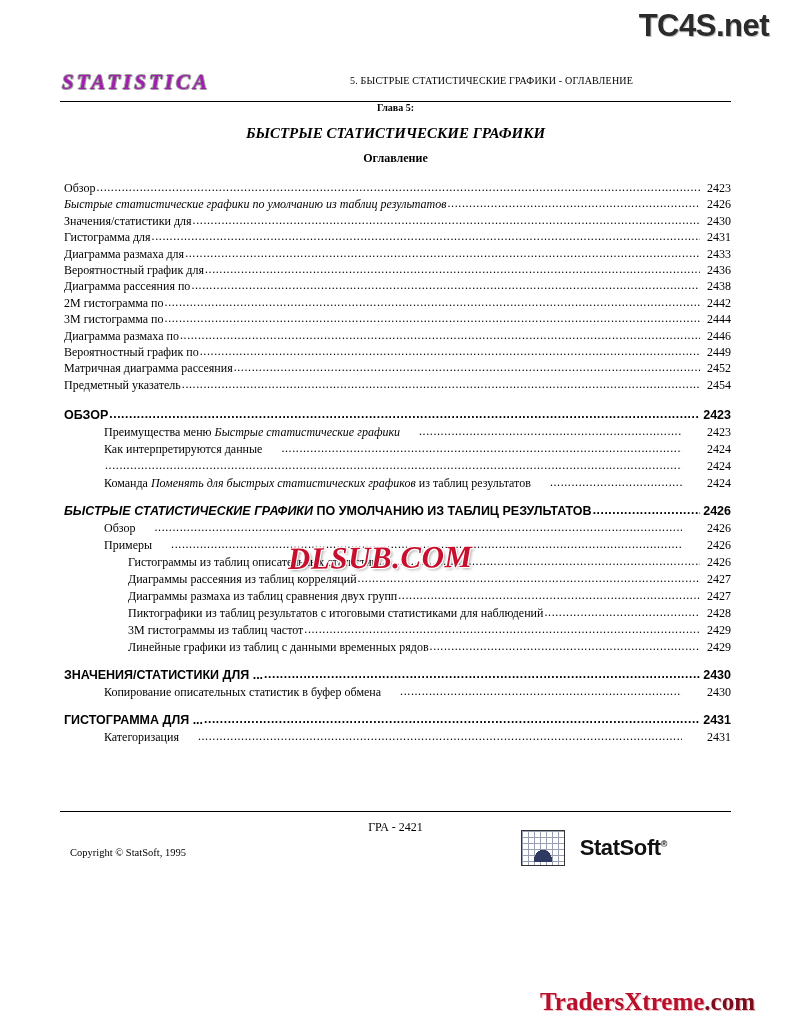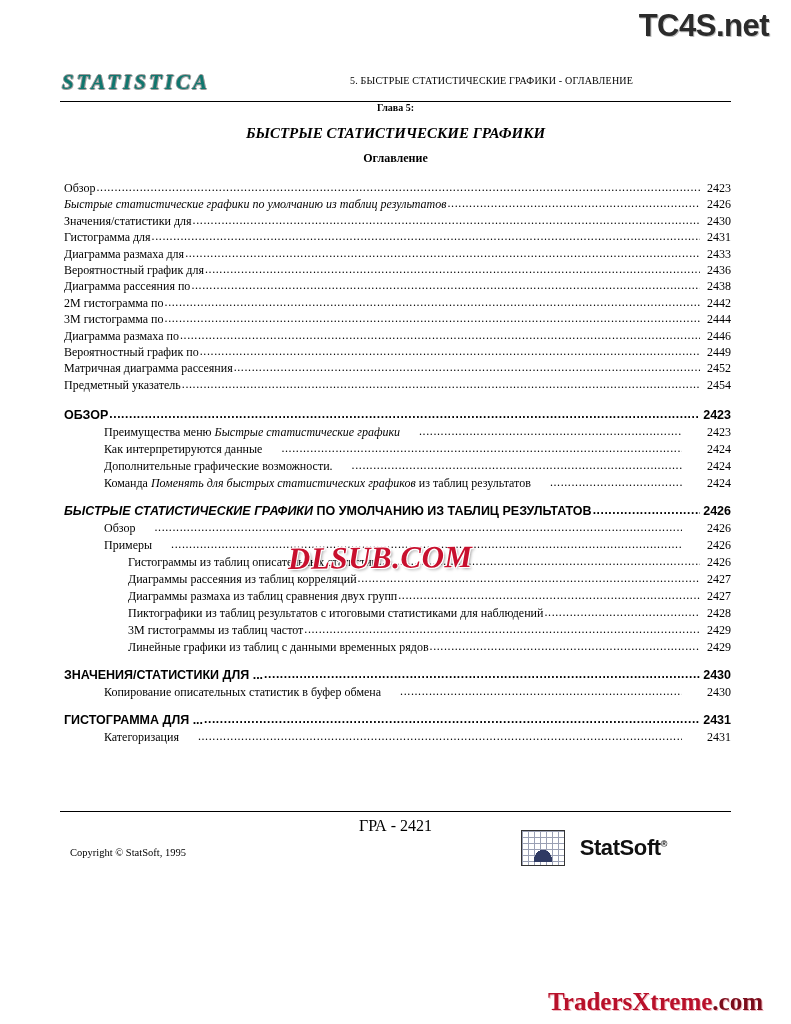--- a/index.html
+++ b/index.html
@@ -46,21 +46,21 @@
   }
   .logo {
     position: absolute;
     left: 26px;
     top: 8px;
     font-family: "Liberation Serif", serif;
     font-style: italic;
     font-weight: bold;
     font-size: 21px;
     letter-spacing: 3px;
-    color: #0f766e;
+    color: #a21caf;
     text-shadow:
       -1px 0 #9a9a9a, 0 -1px #9a9a9a, 1px 0 #9a9a9a, 0 1px #9a9a9a,
       1px 1px #c9c9c9;
   }
   .header-title {
     position: absolute;
     left: 270px;
     top: 13px;
     font-size: 10px;
     font-variant: small-caps;
@@ -148,21 +148,21 @@
     left: 24px;
     right: 24px;
     bottom: 60px;
     border-top: 1px solid #000;
   }
   .footer-page {
     position: absolute;
     left: 0; right: 0;
     bottom: 37px;
     text-align: center;
-    font-size: 16px;
+    font-size: 12px;
   }
   .copyright {
     position: absolute;
     left: 34px;
     bottom: 14px;
     font-size: 10.5px;
   }
   .statsoft {
     position: absolute;
     right: 88px;
@@ -216,21 +216,21 @@
     text-shadow:
       1px 1px 0 #ffffff, -1px -1px 0 #ffffff,
       1px -1px 0 #ffffff, -1px 1px 0 #ffffff,
       2px 2px 3px rgba(0,0,0,0.35);
     transform: rotate(-0.6deg);
   }
 
   
   .bottom-watermark {
     position: absolute;
-    right: 28px;
+    right: 36px;
     bottom: 8px;
     font-family: "Liberation Serif", serif;
     font-weight: bold;
     font-size: 25px;
     color: #b8102a;
     text-shadow: 1px 1px 0 #f0b9c1;
   }
   .bottom-watermark .tld { color: #7a0d1c; }
 </style>
 </head>
@@ -330,21 +330,20 @@
         <span class="label">Преимущества меню <span class="ital-run">Быстрые статистические графики</span></span>
         <span class="dots">...................................................................................................................................................................................................................................................................</span>
         <span class="page-no">2423</span>
       </div>
       <div class="toc-row lvl1">
         <span class="label">Как интерпретируются данные</span>
         <span class="dots">...................................................................................................................................................................................................................................................................</span>
         <span class="page-no">2424</span>
       </div>
       <div class="toc-row lvl1">
-        <span class="label">Дополнительные графические возможности.</span>
         <span class="dots">...................................................................................................................................................................................................................................................................</span>
         <span class="page-no">2424</span>
       </div>
       <div class="toc-row lvl1">
         <span class="label">Команда <span class="ital-run">Поменять для быстрых статистических графиков</span> из таблиц результатов</span>
         <span class="dots">...................................................................................................................................................................................................................................................................</span>
         <span class="page-no">2424</span>
       </div>
       <div class="toc-row lvl0">
         <span class="label"><span class="ital-run">БЫСТРЫЕ СТАТИСТИЧЕСКИЕ ГРАФИКИ</span> ПО УМОЛЧАНИЮ ИЗ ТАБЛИЦ РЕЗУЛЬТАТОВ</span>

